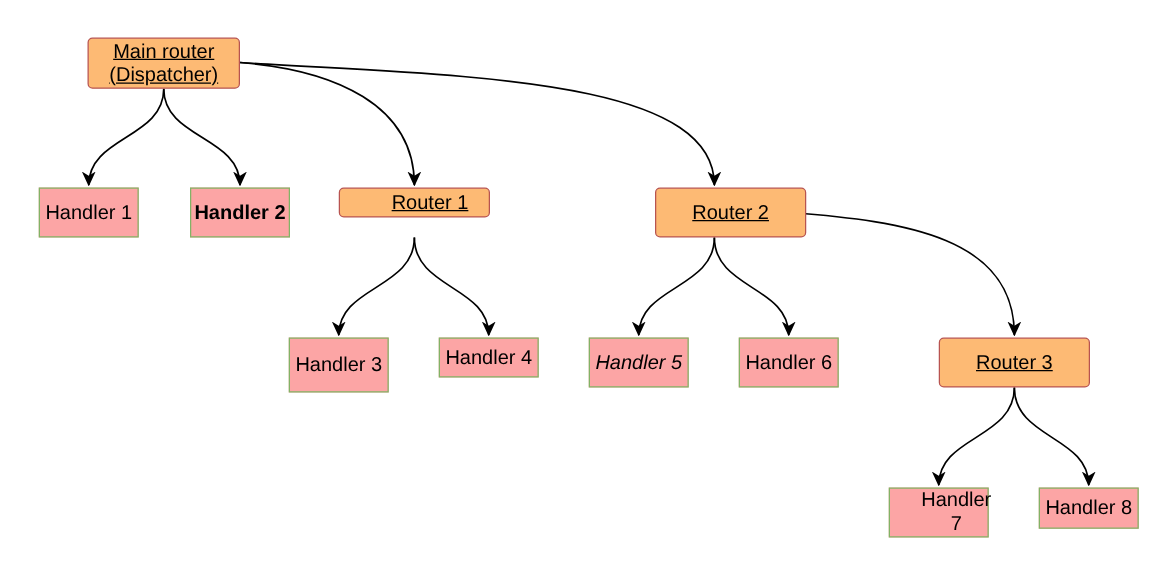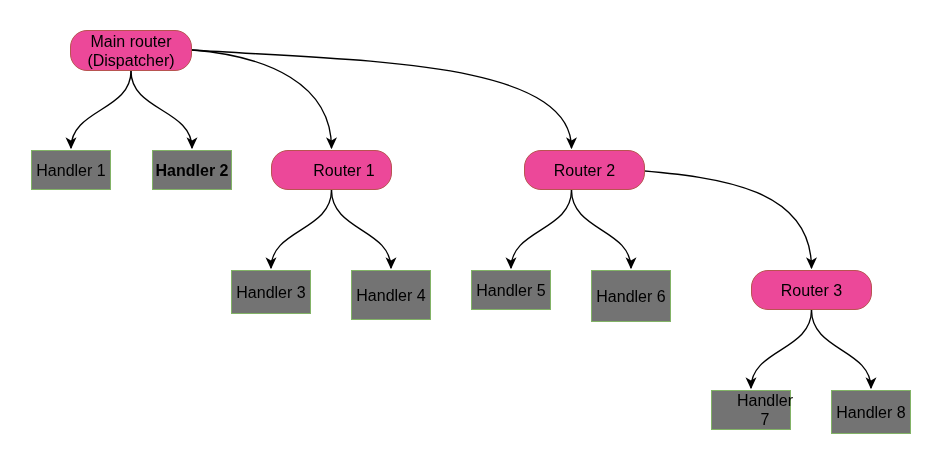--- a/index.html
+++ b/index.html
@@ -33,26 +33,27 @@
     display: flex;
     align-items: center;
     justify-content: center;
     text-align: center;
     font-size: 16px;
     line-height: 19px;
     color: #000000;
     white-space: pre-line;
   }
   .node.router {
-    background: #ec4899;
+    background: #fdba74;
     border: 1.4px solid #b85450;
-    border-radius: 17px;
+    border-radius: 4px;
+    text-decoration: underline;
   }
   .node.handler {
-    background: #737373;
+    background: #fca5a5;
     border: 1.4px solid #82b366;
     border-radius: 0;
   }
 </style>
 </head>
 <body>
 
 <div class="canvas">
 
   <svg class="edges" width="941" height="461" viewBox="0 0 941 461" xmlns="http://www.w3.org/2000/svg">
@@ -75,31 +76,31 @@
     <path class="edge" d="M 811.5 310 C 811.5 351, 871 349, 871 388" marker-end="url(#arrow)"></path>
   </svg>
 
   <div class="node router" style="left:70px; top:30px; width:122px; height:41px;">Main router
 (Dispatcher)</div>
 
   <div class="node handler" style="left:31px; top:150px; width:80px; height:40px;">Handler 1</div>
 
   <div class="node handler" style="left:152px; top:150px; width:80px; height:40px;font-weight:bold;">Handler 2</div>
 
-  <div class="node router" style="left:271px; top:150px; width:121px; height:40px;padding-left:25px;">Router 1</div>
+  <div class="node router" style="left:271px; top:150px; width:121px; height:24px;padding-left:25px;">Router 1</div>
 
   <div class="node router" style="left:524px; top:150px; width:121px; height:40px;">Router 2</div>
 
   <div class="node handler" style="left:231px; top:270px; width:80px; height:44px;">Handler 3</div>
 
-  <div class="node handler" style="left:351px; top:270px; width:80px; height:50px;">Handler 4</div>
+  <div class="node handler" style="left:351px; top:270px; width:80px; height:32px;">Handler 4</div>
 
-  <div class="node handler" style="left:471px; top:270px; width:80px; height:40px;">Handler 5</div>
+  <div class="node handler" style="left:471px; top:270px; width:80px; height:40px;font-style:italic;">Handler 5</div>
 
-  <div class="node handler" style="left:591px; top:270px; width:80px; height:52px;">Handler 6</div>
+  <div class="node handler" style="left:591px; top:270px; width:80px; height:40px;">Handler 6</div>
 
   <div class="node router" style="left:751px; top:270px; width:121px; height:40px;text-align:right;">Router 3</div>
 
   <div class="node handler" style="left:711px; top:390px; width:80px; height:40px;padding-left:28px;">Handler 7</div>
 
-  <div class="node handler" style="left:831px; top:390px; width:80px; height:44px;">Handler 8</div>
+  <div class="node handler" style="left:831px; top:390px; width:80px; height:33px;">Handler 8</div>
 
 </div>
 
 </body></html>

